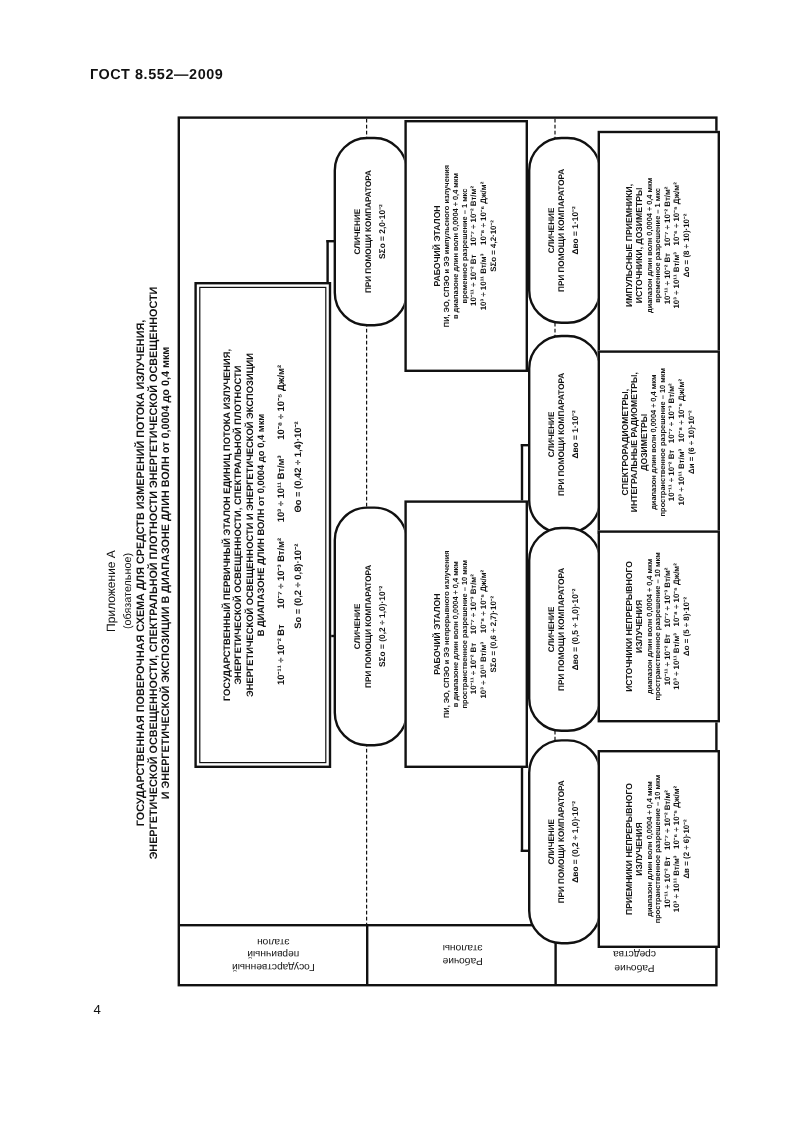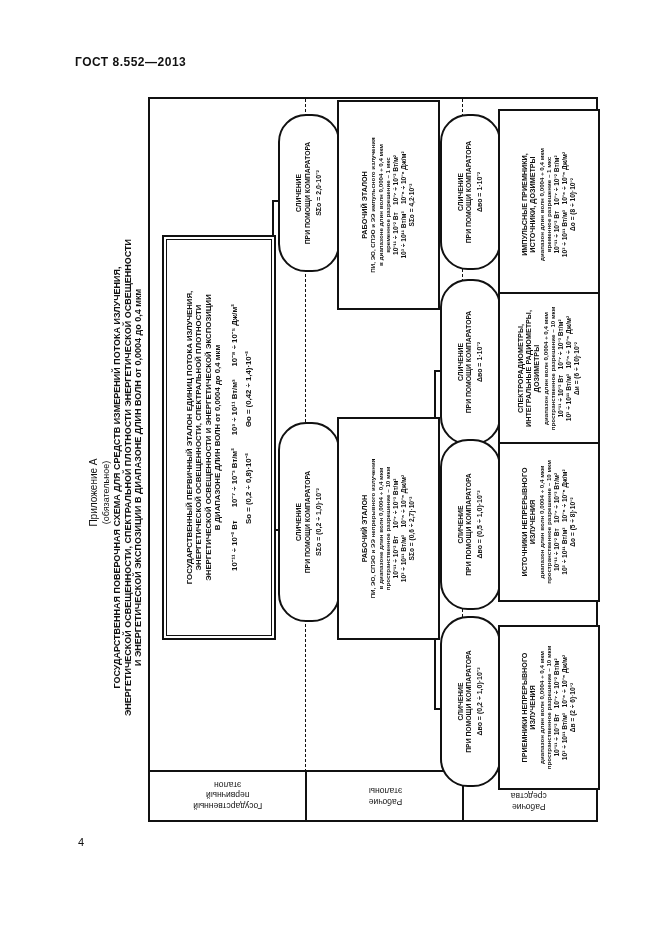--- a/index.html
+++ b/index.html
@@ -38,21 +38,21 @@
   .gpe .un{font-size:7.8px;font-weight:bold;margin-top:4px;white-space:pre-wrap;}
   .wbox .tt{font-size:7.2px;font-weight:bold;line-height:8.4px;}
   .wbox .dd{font-size:6.2px;font-weight:bold;line-height:7.4px;}
   .wbox .rr{font-size:6.6px;font-weight:bold;line-height:8.2px;white-space:pre-wrap;}
   .wbox{padding:2px;}
 </style>
 </head>
 <body>
 
 <div class="page">
-  <div class="hdr">ГОСТ 8.552—2013</div>
+  <div class="hdr">ГОСТ 8.552—2009</div>
   <div class="pagenum">4</div>
 
   <div class="rot">
 
     <div class="abs ctr appendix">
       <div>Приложение А</div>
       <div class="sub">(обязательное)</div>
     </div>
     <div class="abs ctr scheme-title">
       <div>ГОСУДАРСТВЕННАЯ ПОВЕРОЧНАЯ СХЕМА ДЛЯ СРЕДСТВ ИЗМЕРЕНИЙ ПОТОКА ИЗЛУЧЕНИЯ,</div>

